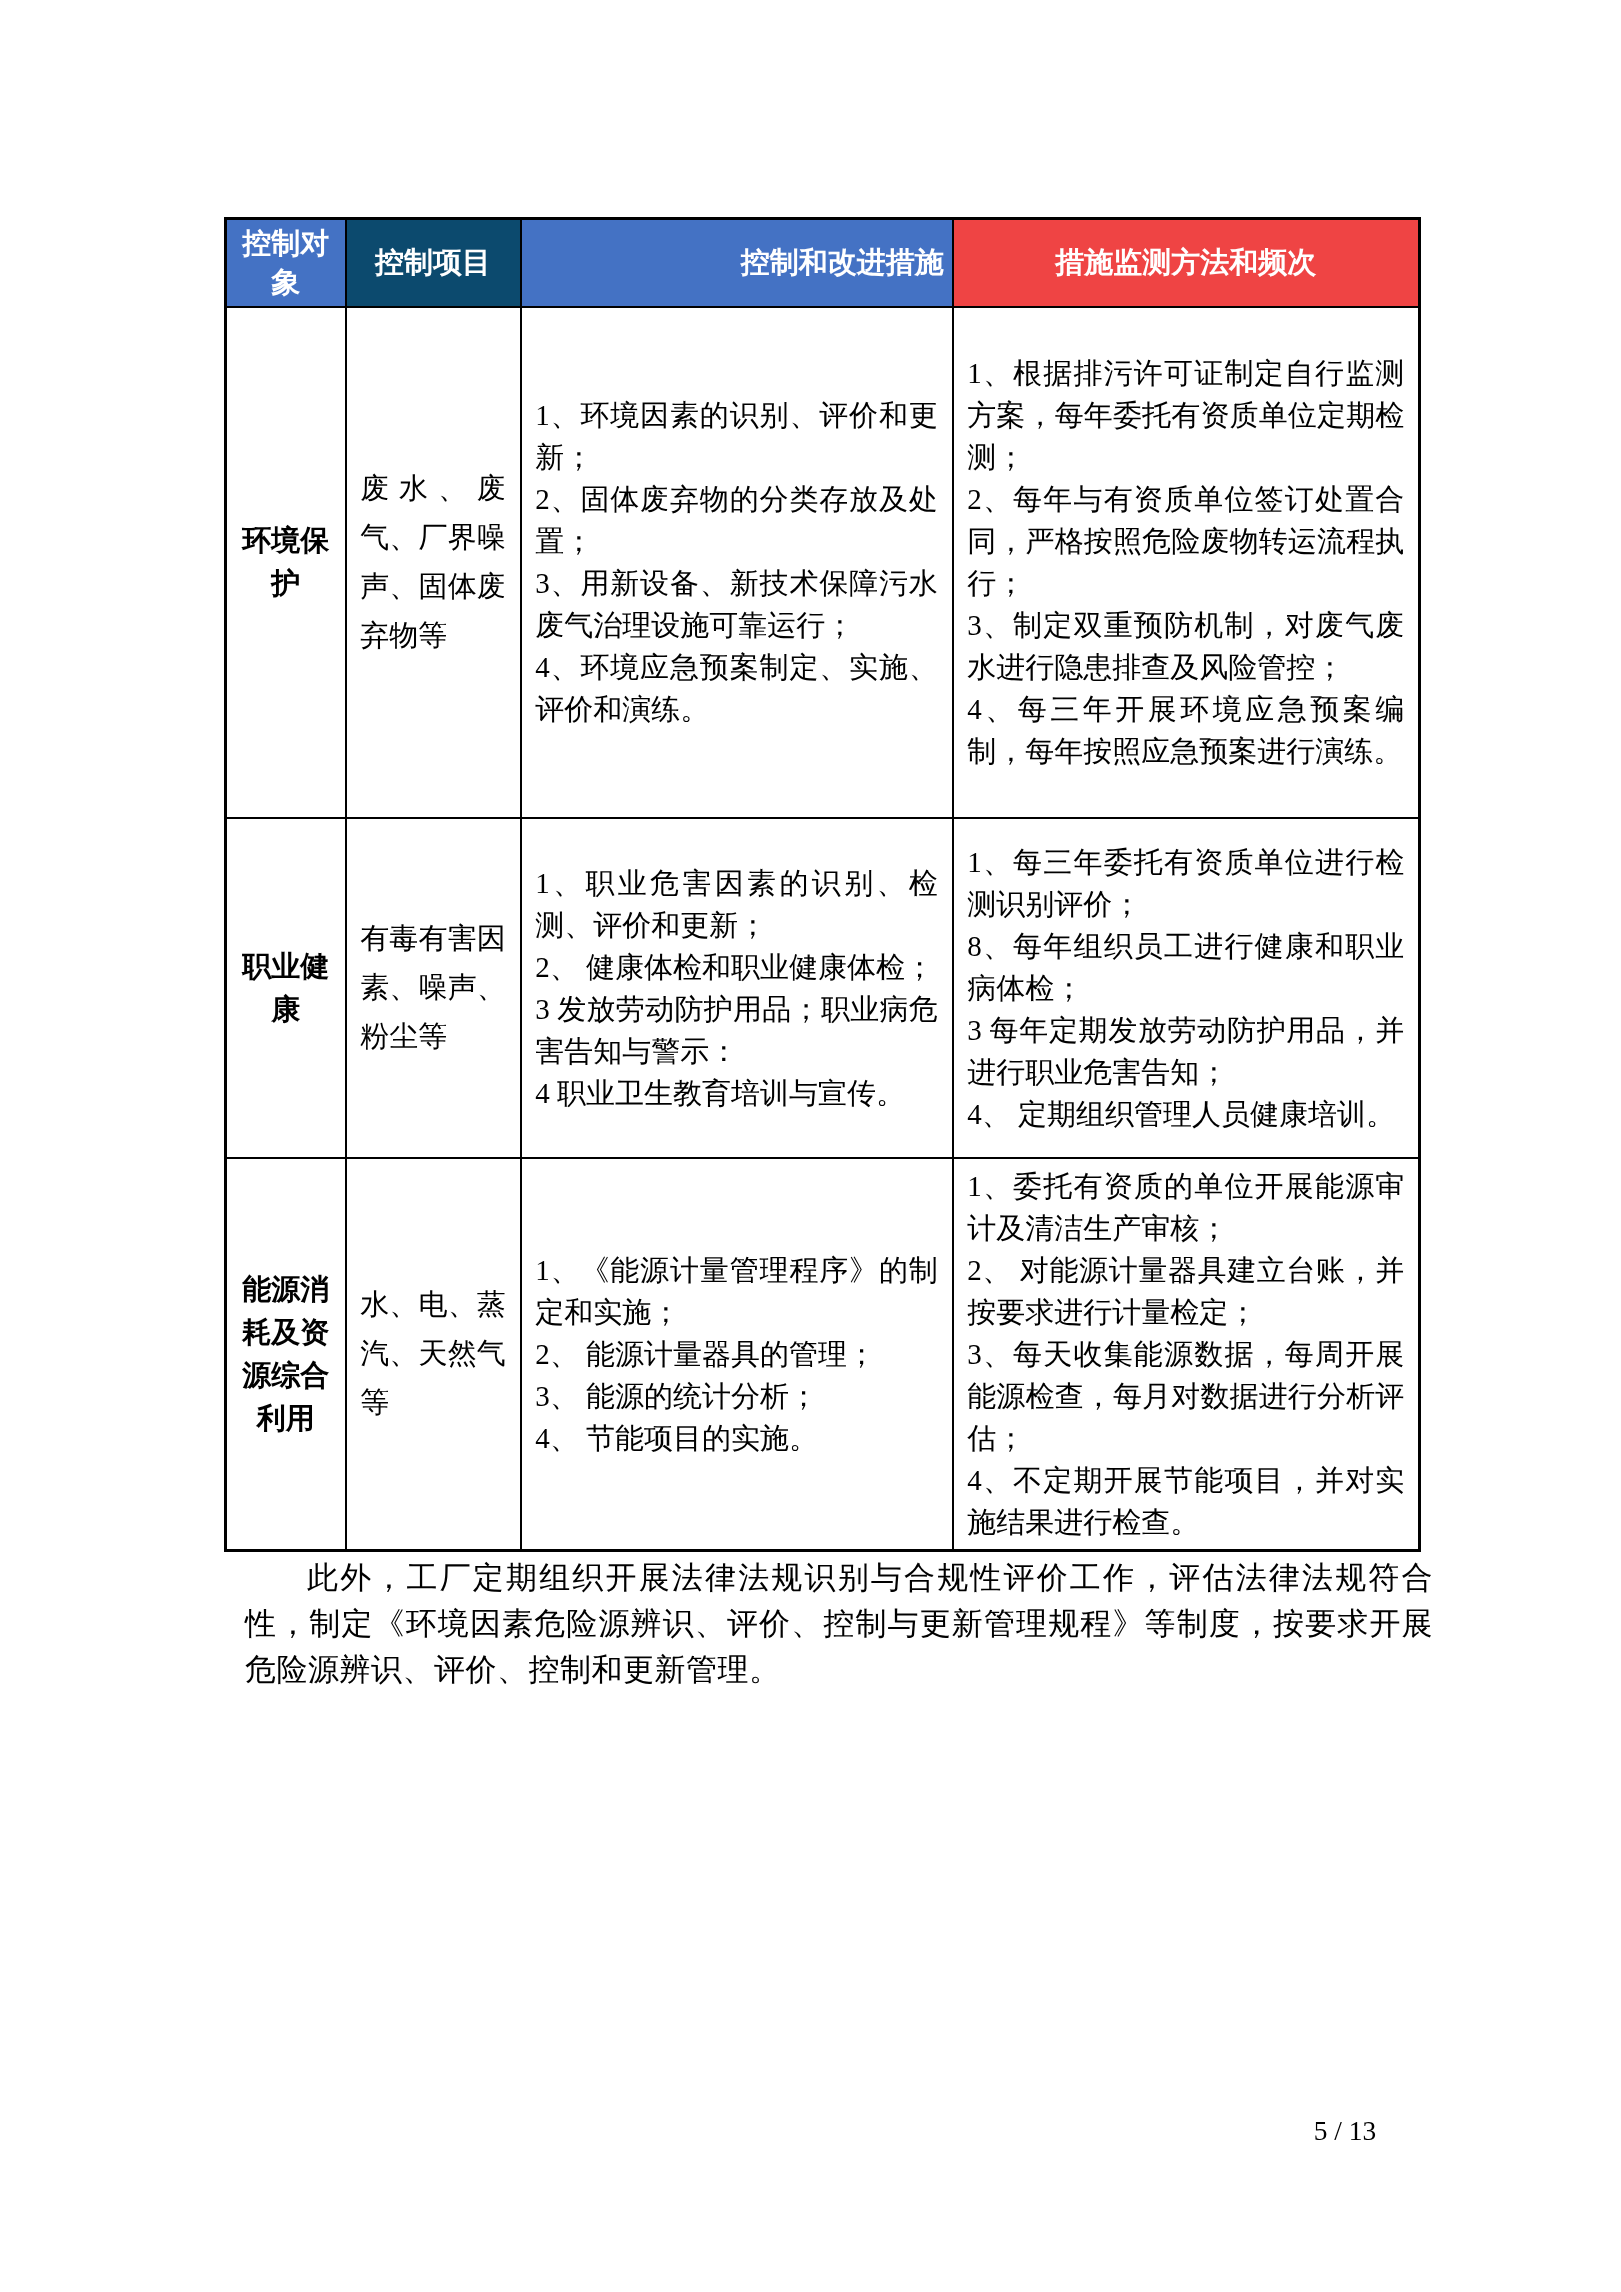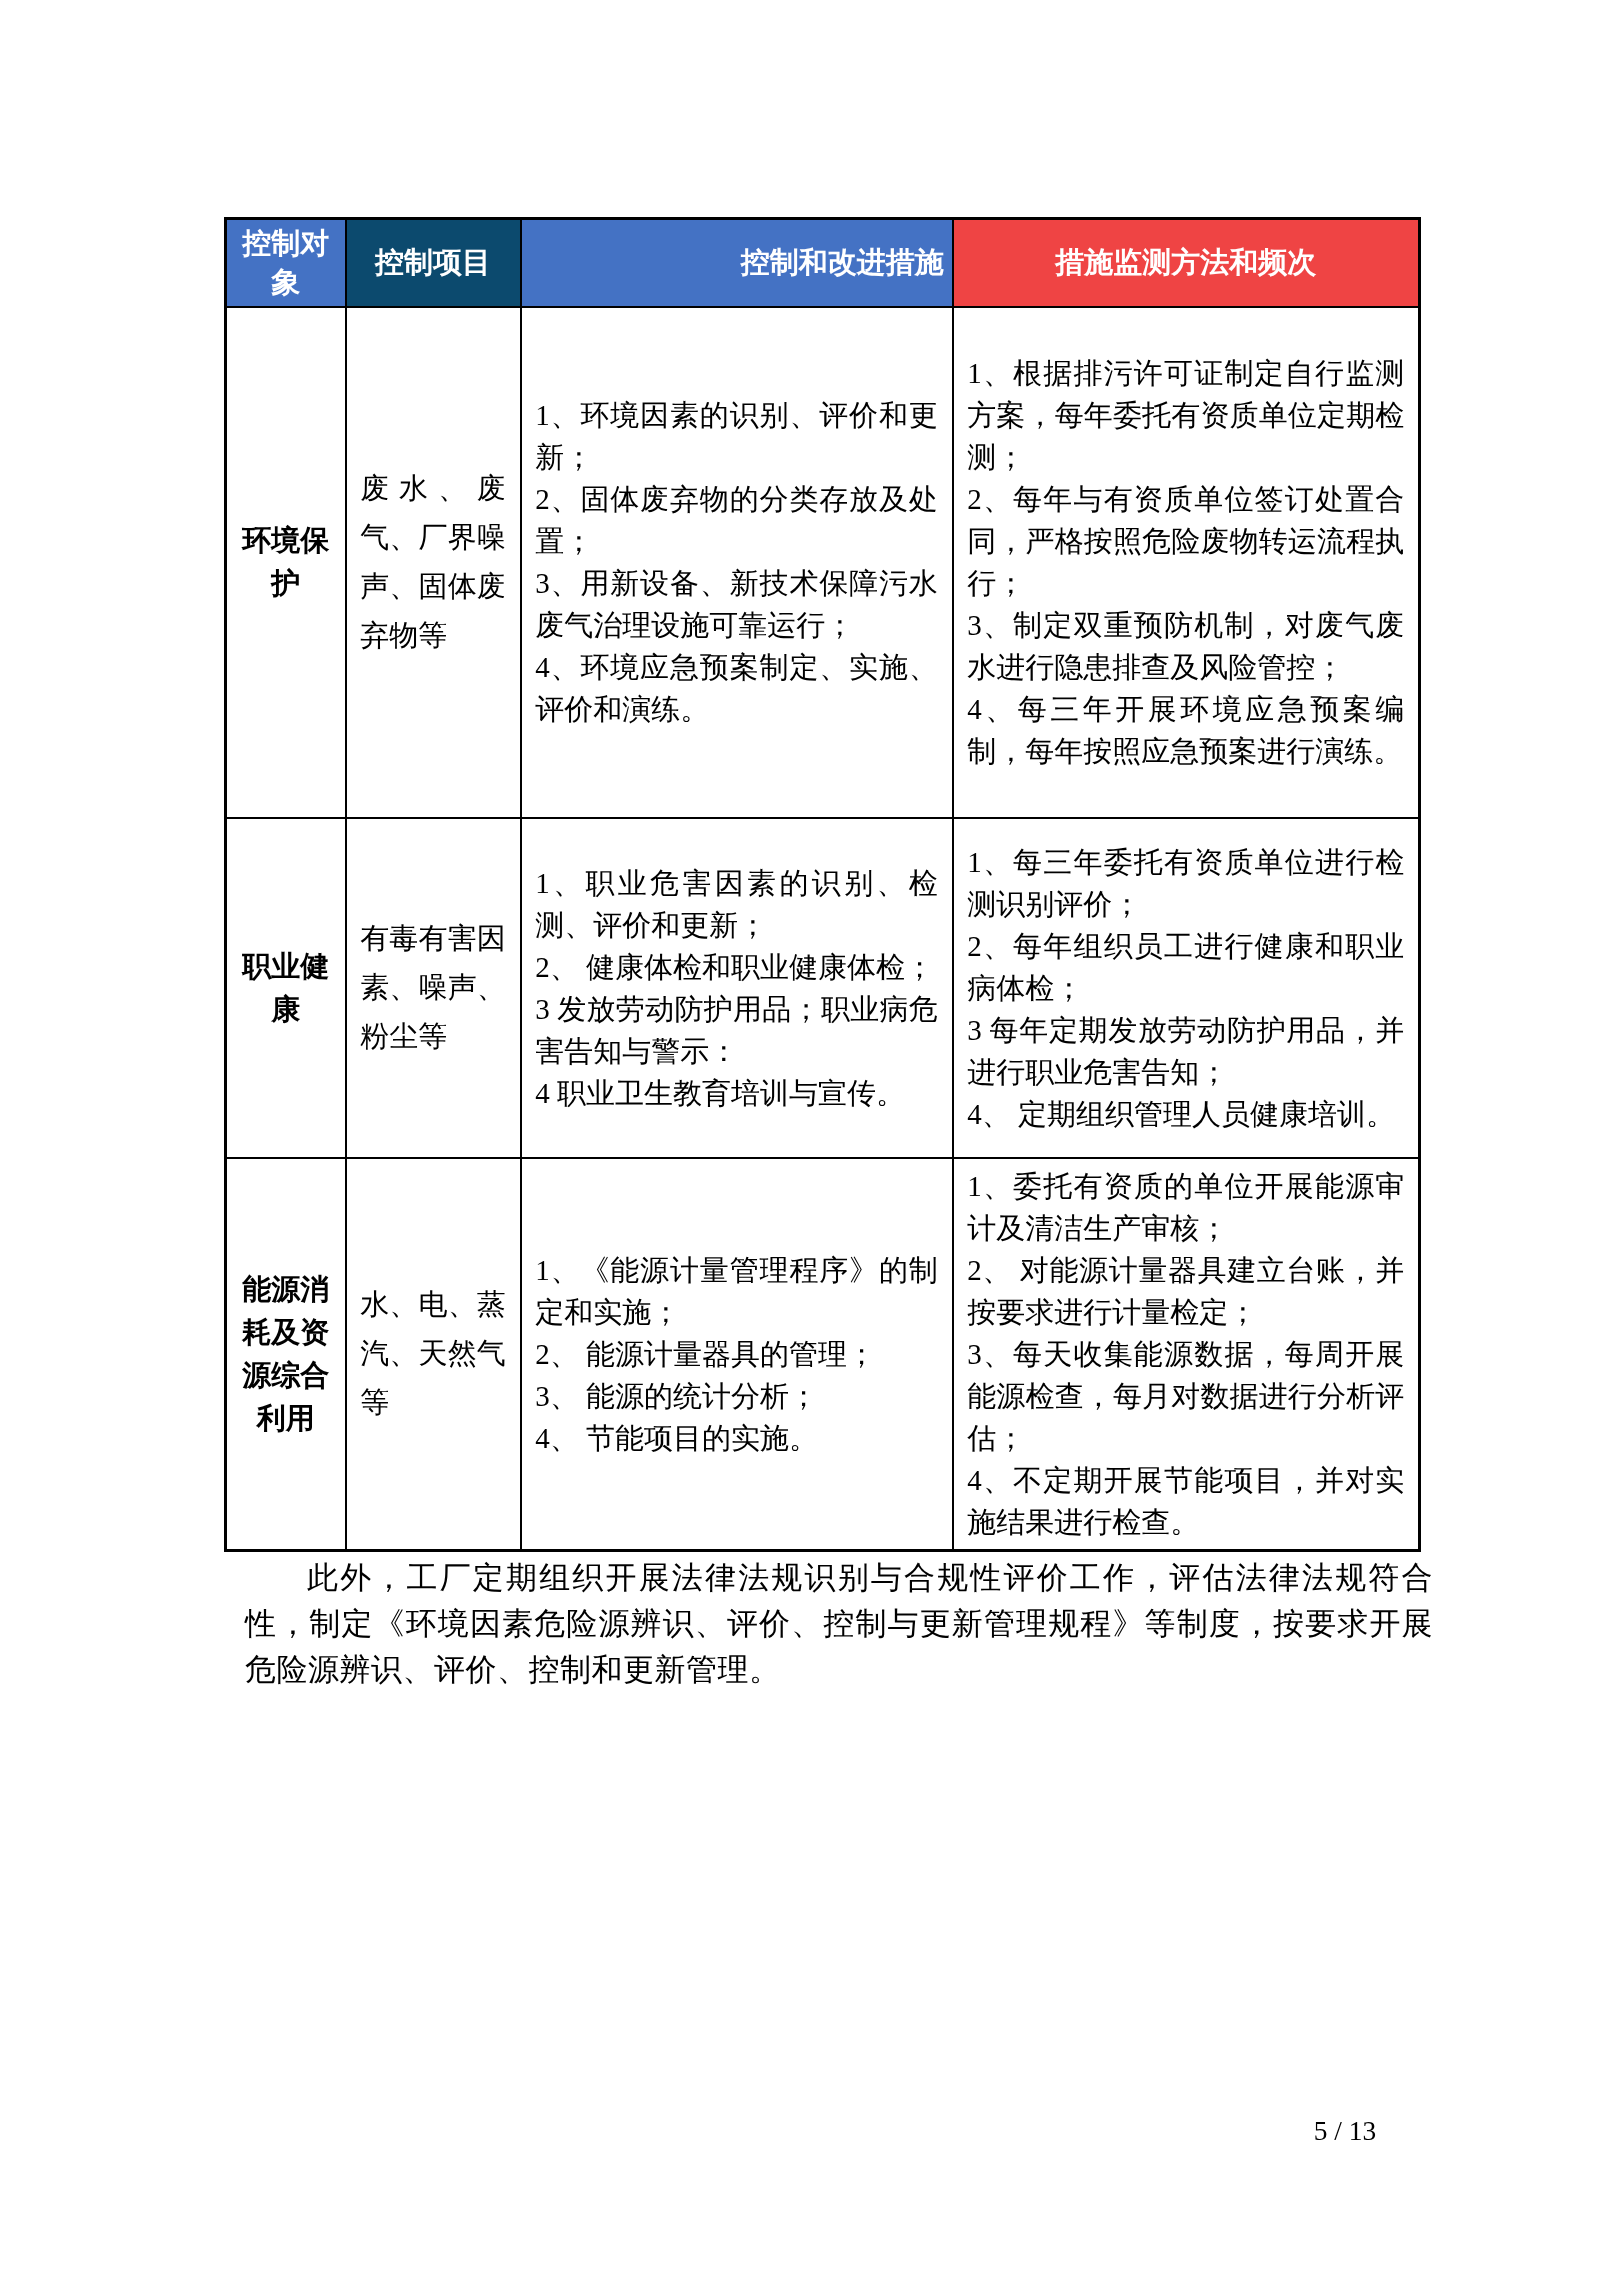--- a/index.html
+++ b/index.html
@@ -155,21 +155,21 @@
         <td class="cell-object">职业健康</td>
         <td class="cell-item">有毒有害因素、噪声、粉尘等</td>
         <td class="cell-measures">
             <div class="cell-line">1、职业危害因素的识别、检测、评价和更新；</div>
             <div class="cell-line">2、 健康体检和职业健康体检；</div>
             <div class="cell-line">3 发放劳动防护用品；职业病危害告知与警示：</div>
             <div class="cell-line">4 职业卫生教育培训与宣传。</div>
           </td>
         <td class="cell-monitoring">
             <div class="cell-line">1、每三年委托有资质单位进行检测识别评价；</div>
-            <div class="cell-line">2、每年组织员工进行健康和职业病体检；</div>
+            <div class="cell-line">8、每年组织员工进行健康和职业病体检；</div>
             <div class="cell-line">3 每年定期发放劳动防护用品，并进行职业危害告知；</div>
             <div class="cell-line">4、 定期组织管理人员健康培训。</div>
           </td>
       </tr>
       <tr class="row-energy">
         <td class="cell-object">能源消耗及资源综合利用</td>
         <td class="cell-item">水、电、蒸汽、天然气等</td>
         <td class="cell-measures">
             <div class="cell-line">1、《能源计量管理程序》的制定和实施；</div>
             <div class="cell-line">2、 能源计量器具的管理；</div>

